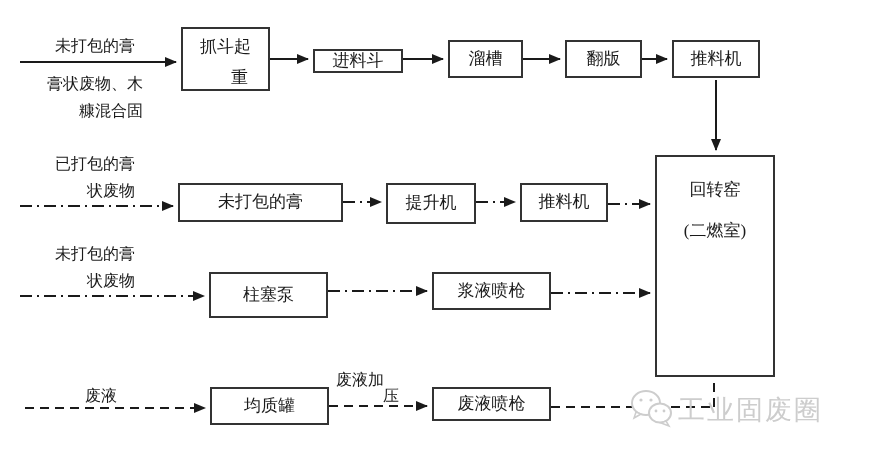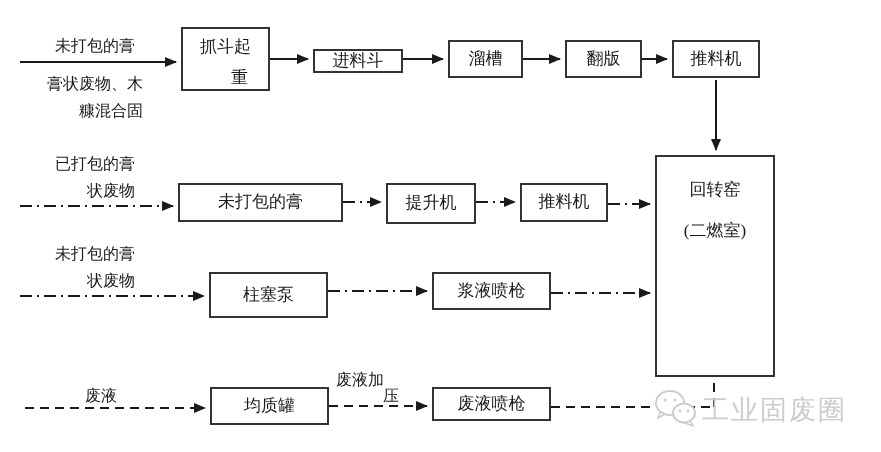--- a/index.html
+++ b/index.html
@@ -105,21 +105,21 @@
   <div class="lbl" style="left:55px;top:154px;">已打包的膏</div>
   <div class="lbl" style="left:87px;top:181px;">状废物</div>
 
   <div class="lbl" style="left:55px;top:244px;">未打包的膏</div>
   <div class="lbl" style="left:87px;top:271px;">状废物</div>
 
   <div class="lbl" style="left:85px;top:386px;">废液</div>
   <div class="lbl" style="left:336px;top:370px;">废液加</div>
   <div class="lbl" style="left:383px;top:386px;">压</div>
 
-  <div class="watermark" style="left:652px;top:388px;">
+  <div class="watermark" style="left:628px;top:388px;">
     <span class="wm-icon">
       <svg width="46" height="40" viewBox="0 0 46 40">
         <ellipse cx="18" cy="15" rx="14" ry="12" fill="#ffffff" stroke="#cdcdcd" stroke-width="2"></ellipse>
         <circle cx="13" cy="12" r="1.6" fill="#cdcdcd"></circle>
         <circle cx="23" cy="12" r="1.6" fill="#cdcdcd"></circle>
         <path d="M8,24 L6,30 L13,26 Z" fill="#ffffff" stroke="#cdcdcd" stroke-width="1.5"></path>
         <ellipse cx="32" cy="25" rx="11" ry="9.5" fill="#ffffff" stroke="#cdcdcd" stroke-width="2"></ellipse>
         <circle cx="28" cy="23" r="1.4" fill="#cdcdcd"></circle>
         <circle cx="36" cy="23" r="1.4" fill="#cdcdcd"></circle>
         <path d="M38,33 L41,38 L33,35 Z" fill="#ffffff" stroke="#cdcdcd" stroke-width="1.5"></path>

